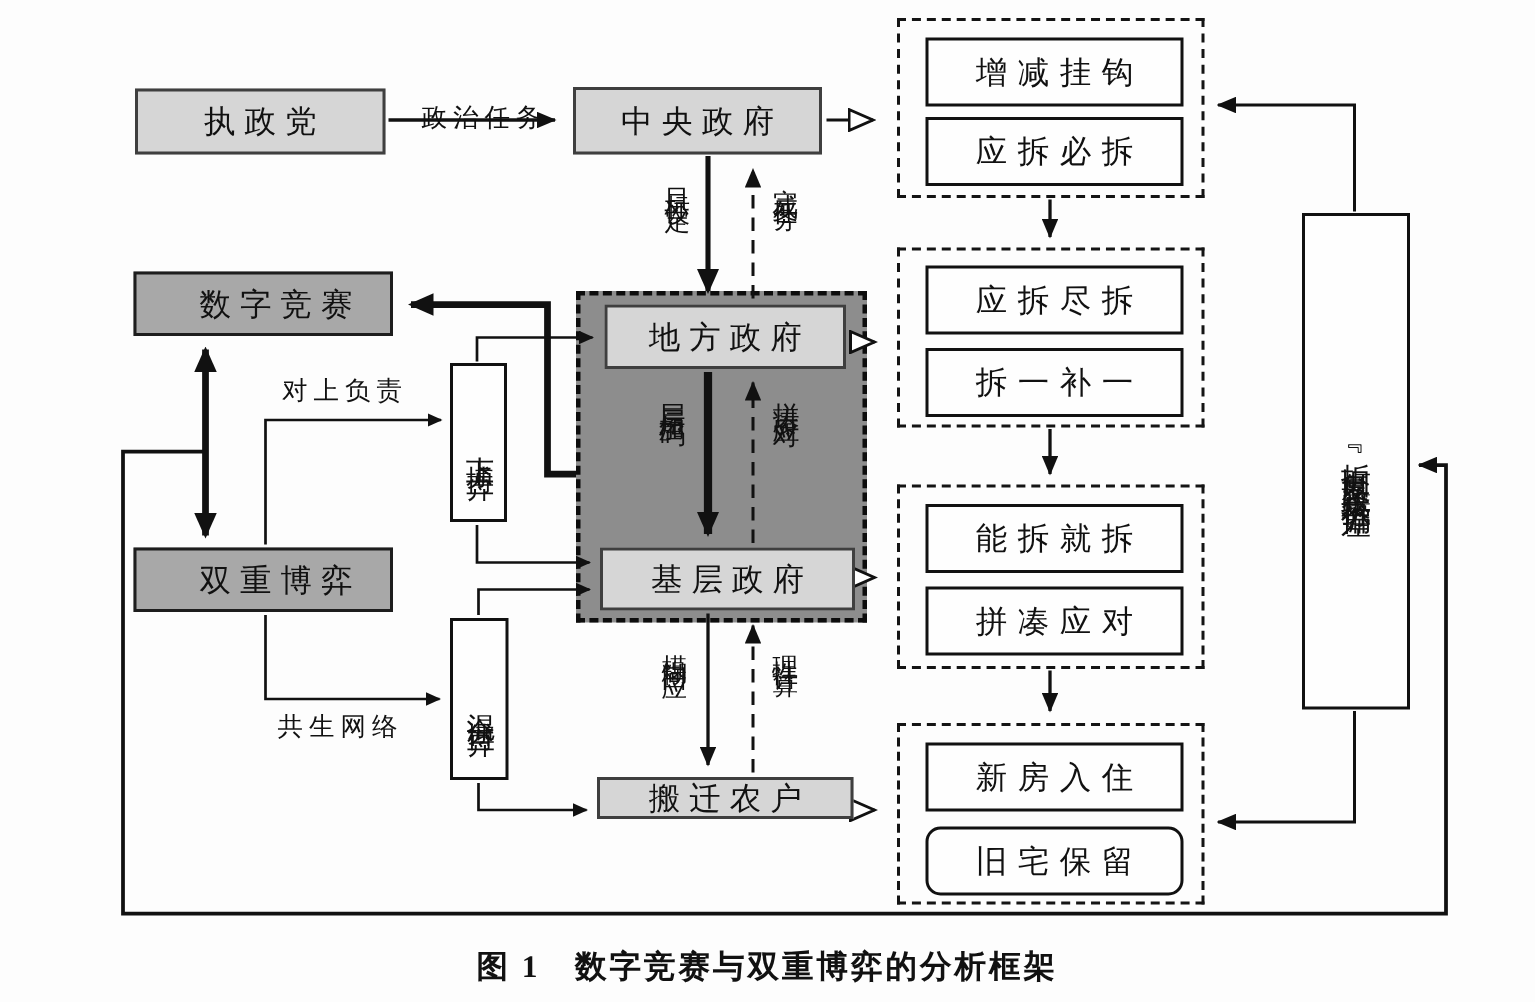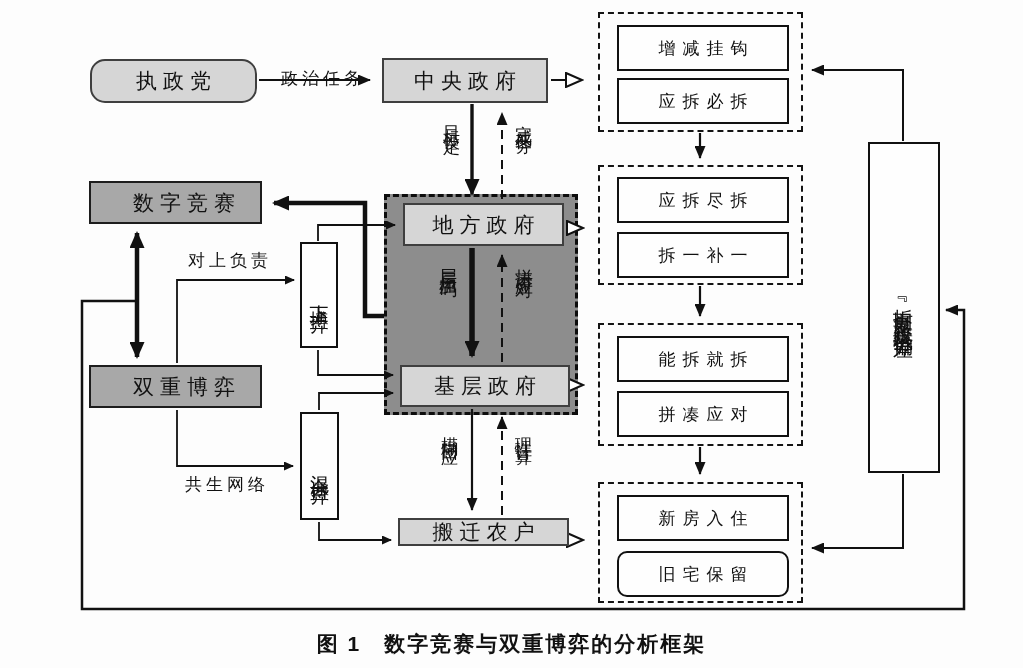--- a/index.html
+++ b/index.html
@@ -26,33 +26,33 @@
     background:#8d8d8d; border:3px dashed #0d0d0d;
   }
   .group{
     position:absolute; box-sizing:border-box;
     border:2.5px dashed #141414; background:transparent;
   }
   .group .inner{
     position:absolute; left:17px; width:168px; height:42px;
     background:#fefefe; border:2px solid #111;
     display:flex; align-items:center; justify-content:center;
-    font-size:17px; letter-spacing:7px; text-indent:7px; white-space:nowrap;
+    font-size:21px; letter-spacing:7px; text-indent:7px; white-space:nowrap;
   }
   .elabel{
     position:absolute; font-size:17px; letter-spacing:4px;
     white-space:nowrap;
   }
   .vlabel{
     writing-mode:vertical-rl; text-orientation:upright;
     letter-spacing:4px; font-size:17px;
   }
   #caption{
     position:absolute; left:0; top:630px; width:1023px;
-    text-align:center; font-family:Liberation Sans, sans-serif;
+    text-align:center; font-family:Liberation Serif, serif;
     font-weight:bold; font-size:21px; letter-spacing:2px;
   }
   svg#wires{ position:absolute; left:0; top:0; z-index:5; }
   .node,.group,#caption,.elabel{ z-index:10; }
   #container{ z-index:2; }
 </style>
 </head>
 <body>
 
 <div id="stage">
@@ -98,21 +98,21 @@
     <path d="M384,316 H365 V203 H274" fill="none" stroke="#111" stroke-width="4.5" marker-end="url(#af_xl)"></path>
     <path d="M137,233 V357" fill="none" stroke="#111" stroke-width="4.5" marker-start="url(#af_xl_r)" marker-end="url(#af_xl)"></path>
     <path d="M177,363 V280 H294" fill="none" stroke="#111" stroke-width="1.8" marker-end="url(#af_s)"></path>
     <path d="M177,410 V466 H293" fill="none" stroke="#111" stroke-width="1.8" marker-end="url(#af_s)"></path>
     <path d="M318,241 V225 H395" fill="none" stroke="#111" stroke-width="1.8" marker-end="url(#af_s)"></path>
     <path d="M318,350 V375 H393" fill="none" stroke="#111" stroke-width="1.8" marker-end="url(#af_s)"></path>
     <path d="M319,410 V393 H393" fill="none" stroke="#111" stroke-width="1.8" marker-end="url(#af_s)"></path>
     <path d="M319,522 V540 H391" fill="none" stroke="#111" stroke-width="1.8" marker-end="url(#af_s)"></path>
   </svg>
 
-  <div class="node light" style="left:90px; top:59px; width:167px; height:44px;border-radius:15px;">执政党</div>
+  <div class="node light" style="left:90px; top:59px; width:167px; height:44px;">执政党</div>
 
   <div class="node light" style="left:382px; top:58px; width:166px; height:45px;">中央政府</div>
 
   <div class="node darknode" style="left:89px; top:181px; width:173px; height:43px;">数字竞赛</div>
 
   <div class="node darknode" style="left:89px; top:365px; width:173px; height:43px;">双重博弈</div>
 
   <div class="node whitebox vtext" style="left:300px; top:242px; width:38px; height:106px;">上下博弈</div>
 
   <div class="node whitebox vtext" style="left:300px; top:412px; width:39px; height:108px;">混合博弈</div>

